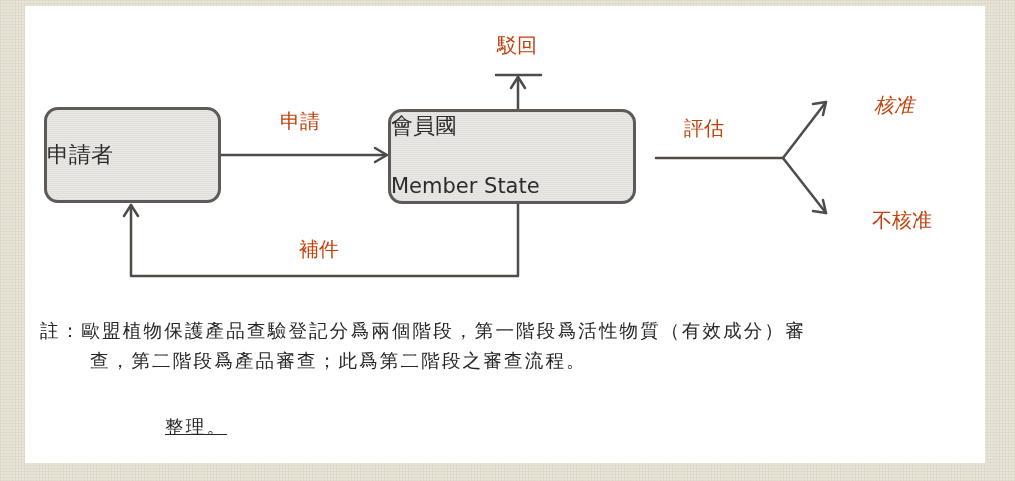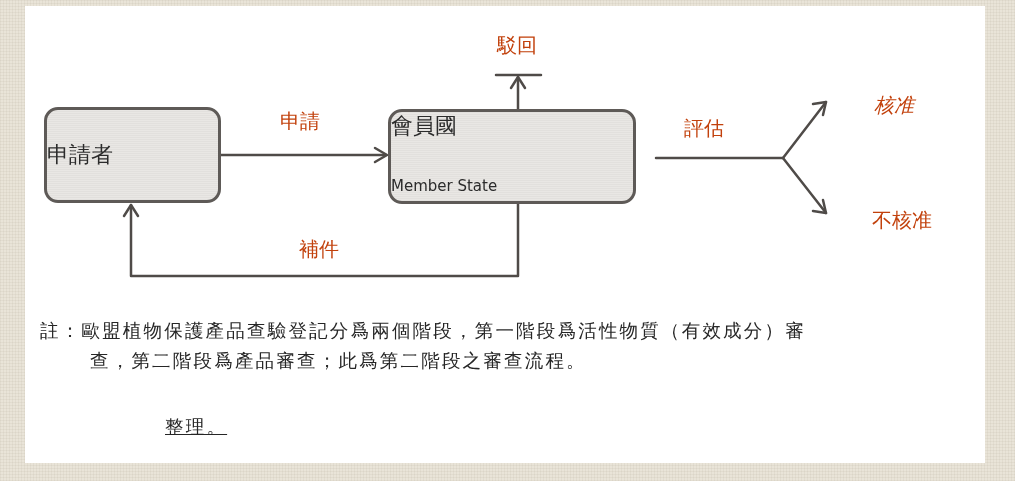--- a/index.html
+++ b/index.html
@@ -21,21 +21,21 @@
     position: absolute; box-sizing: border-box;
     border: 3px solid #5e5a57; border-radius: 14px;
     background: #e9e7e4;
     background-image: repeating-linear-gradient(0deg, rgba(0,0,0,0.03) 0 1px, transparent 1px 2px);
     display: flex; flex-direction: column; align-items: flex-start; justify-content: center;
     color: #2b2b2b;
   }
   .box-applicant { left: 44px; top: 107px; width: 177px; height: 96px; font-size: 22px; }
   .box-member { left: 388px; top: 109px; width: 248px; height: 95px; }
   .box-member .zh { font-size: 22px; line-height: 26px; }
-  .box-member .en { font-size: 15px; line-height: 28px; margin-top: 33px; }
+  .box-member .en { font-size: 21px; line-height: 28px; margin-top: 33px; }
   .label {
     position: absolute; font-size: 20px; color: #c2410c; white-space: nowrap;
   }
   .notes {
     position: absolute; left: 0; top: 0; width: 828px; height: 481px;
     font-family: "DejaVu Serif", "Liberation Serif", serif;
     color: #262626; font-size: 18.5px; letter-spacing: 2.2px; padding-left: 32px;
   }
   .line { position: absolute; white-space: nowrap; }
   svg { position: absolute; left: 0; top: 0; }

